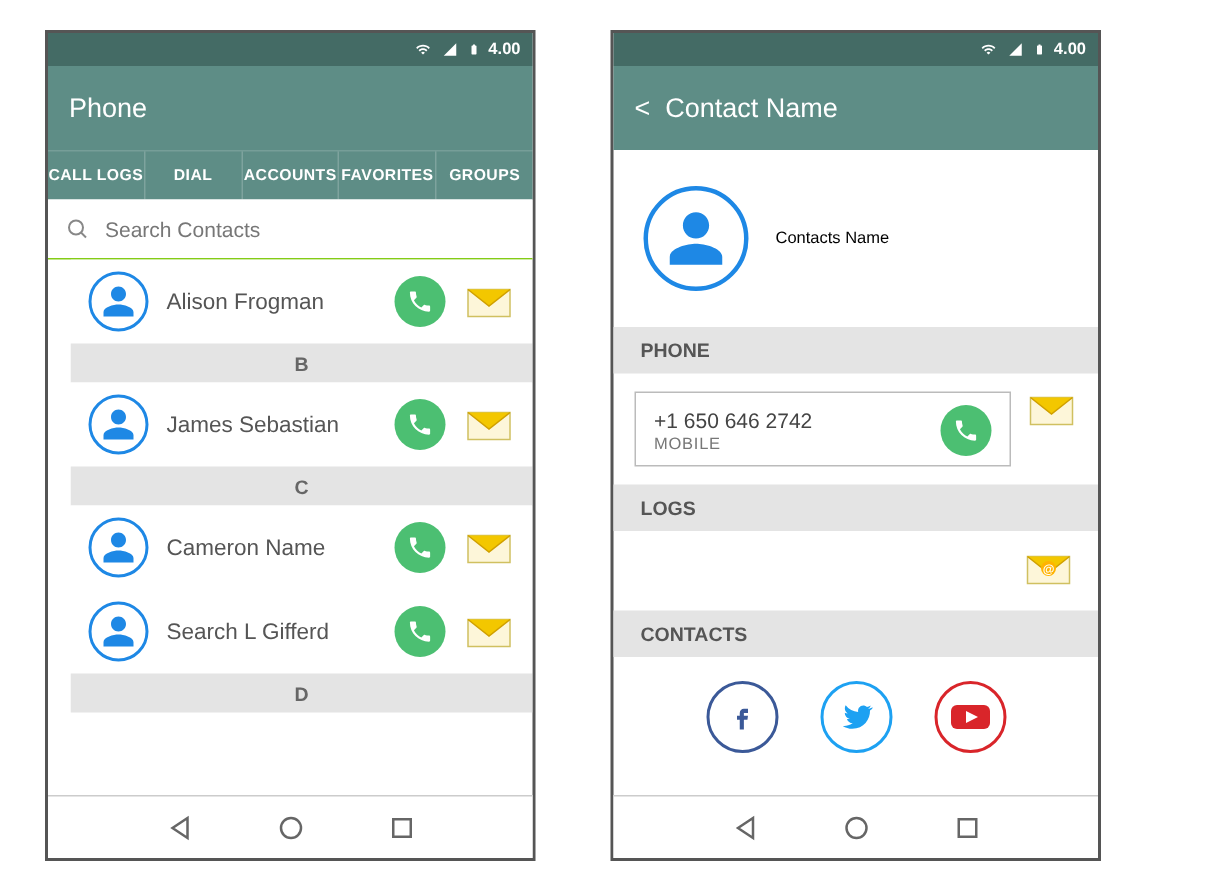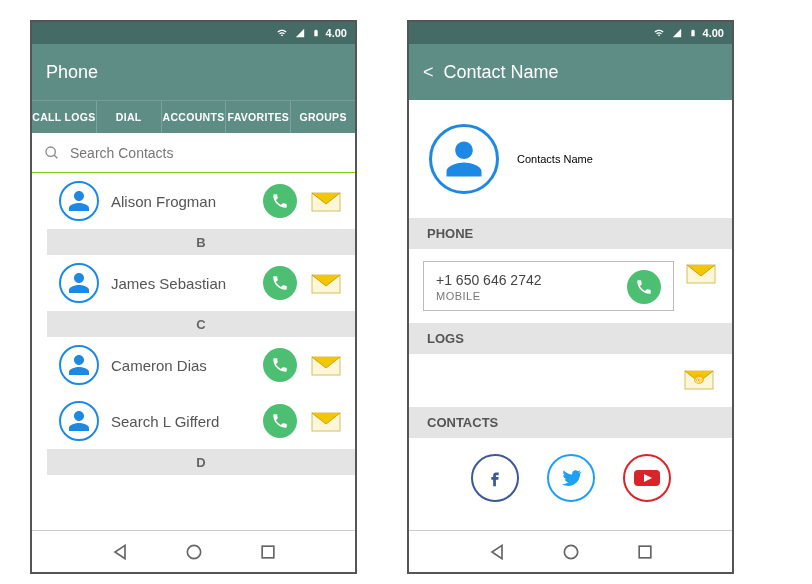--- a/index.html
+++ b/index.html
@@ -233,21 +233,21 @@
         </div>
     </div>
 
     <div class="section-header">C</div>
     <div class="row">
       <div class="avatar">
           <svg width="24" height="24" viewBox="0 0 24 24">
             <path d="M12 12c2.76 0 5-2.24 5-5s-2.24-5-5-5-5 2.24-5 5 2.24 5 5 5zm0 2c-3.33 0-10 1.67-10 5v3h20v-3c0-3.33-6.67-5-10-5z"></path>
           </svg>
         </div>
-      <div class="name">Cameron Dias</div>
+      <div class="name">Cameron Name</div>
       <div class="callbtn">
           <svg width="18" height="18" viewBox="0 0 24 24">
             <path d="M6.6 10.8c1.4 2.8 3.8 5.1 6.6 6.6l2.2-2.2c.3-.3.7-.4 1-.2 1.1.4 2.4.6 3.6.6.6 0 1 .4 1 1V20c0 .6-.4 1-1 1C10.6 21 3 13.4 3 4c0-.6.4-1 1-1h3.4c.6 0 1 .4 1 1 0 1.2.2 2.5.6 3.6.1.4 0 .8-.2 1l-2.2 2.2z"></path>
           </svg>
         </div>
       <div class="msgbtn">
           <svg width="30" height="22" viewBox="0 0 30 22">
             <rect x="1" y="3" width="28" height="18" fill="#fdf6d9" stroke="#d0c060"></rect>
             <polyline points="1,3 15,14 29,3" fill="#f3c700" stroke="#d0a000"></polyline>
           </svg>

